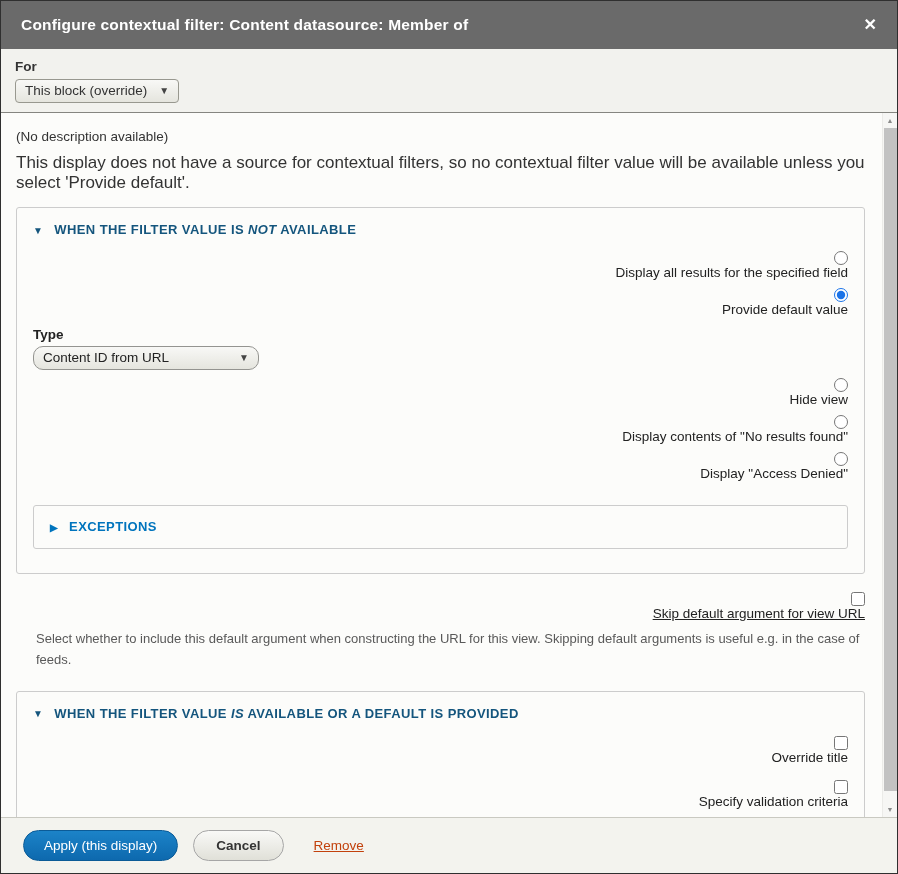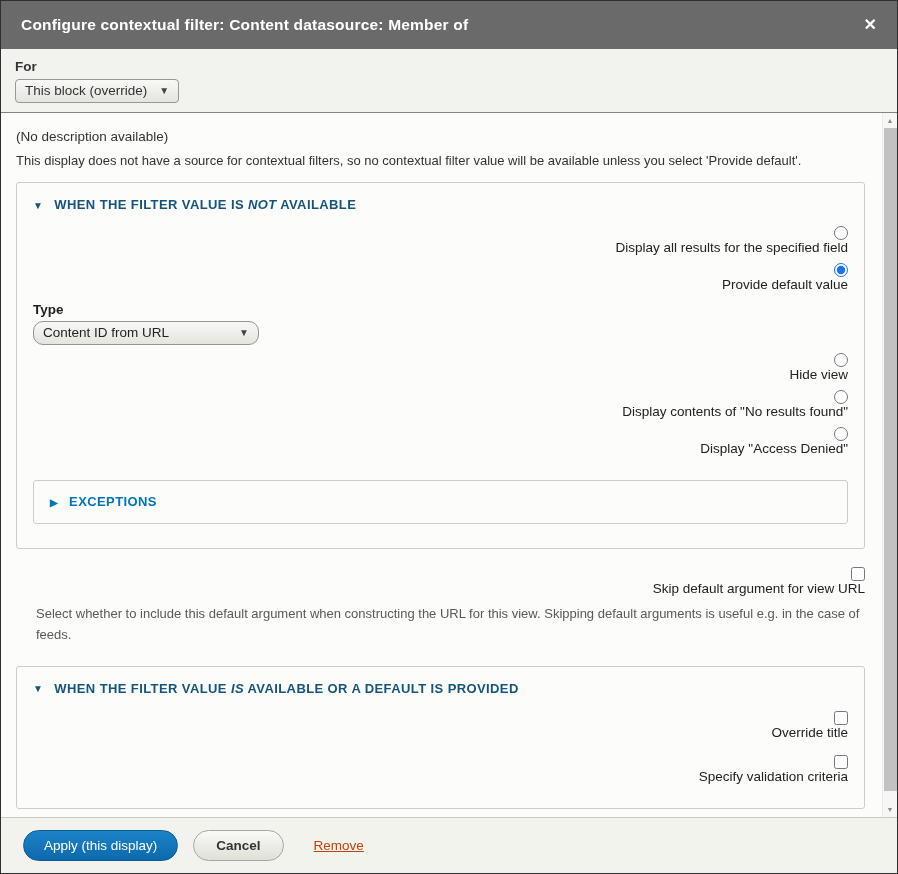--- a/index.html
+++ b/index.html
@@ -44,21 +44,21 @@
     padding: 3px 9px 4px 9px;
     font-size: 13.5px; color: #333; cursor: pointer;
   }
   .sel-arrow { font-size: 10px; color: #444; }
   
   .scroll-area {
     position: relative; flex: 1 1 auto; overflow: hidden; background: #fcfcfa;
   }
   .scroll-content { padding: 16px 32px 0 15px; }
   .note1 { font-size: 13.5px; color: #333; margin-bottom: 9px; }
-  .note2 { font-size: 13px; color: #333; margin-bottom: 14px; }
+  .note2 { font-size: 17px; color: #333; margin-bottom: 14px; }
   
   .panel {
     border: 1px solid #cccccc; border-radius: 3px;
     background: #fcfcfa;
     padding: 14px 16px 24px 16px;
     margin-bottom: 18px;
   }
   .panel.slim { padding: 12px 16px 13px 16px; margin-bottom: 16px; }
   .legend {
     display: flex; align-items: center; gap: 11px;
@@ -196,21 +196,21 @@
 
         <div class="sub-panel">
           <div class="legend collapsed">
             <span class="arrow">▶</span>
             <span>EXCEPTIONS</span>
           </div>
         </div>
       </div>
 
       <div class="checkbox-block">
-        <div class="opt-row" style="margin-top:0;">
+        <div class="opt-row" style="margin-top:0;text-decoration:underline;">
           <input type="checkbox" id="cb-skip" style="">
           <label for="cb-skip">Skip default argument for view URL</label>
         </div>
         <div class="description">Select whether to include this default argument when constructing the URL for this view. Skipping default arguments is useful e.g. in the case of feeds.</div>
       </div>
 
       <div class="panel">
         <div class="legend">
           <span class="arrow">▼</span>
           <span><span>WHEN THE FILTER VALUE </span><em>IS</em><span> AVAILABLE OR A DEFAULT IS PROVIDED</span></span>

